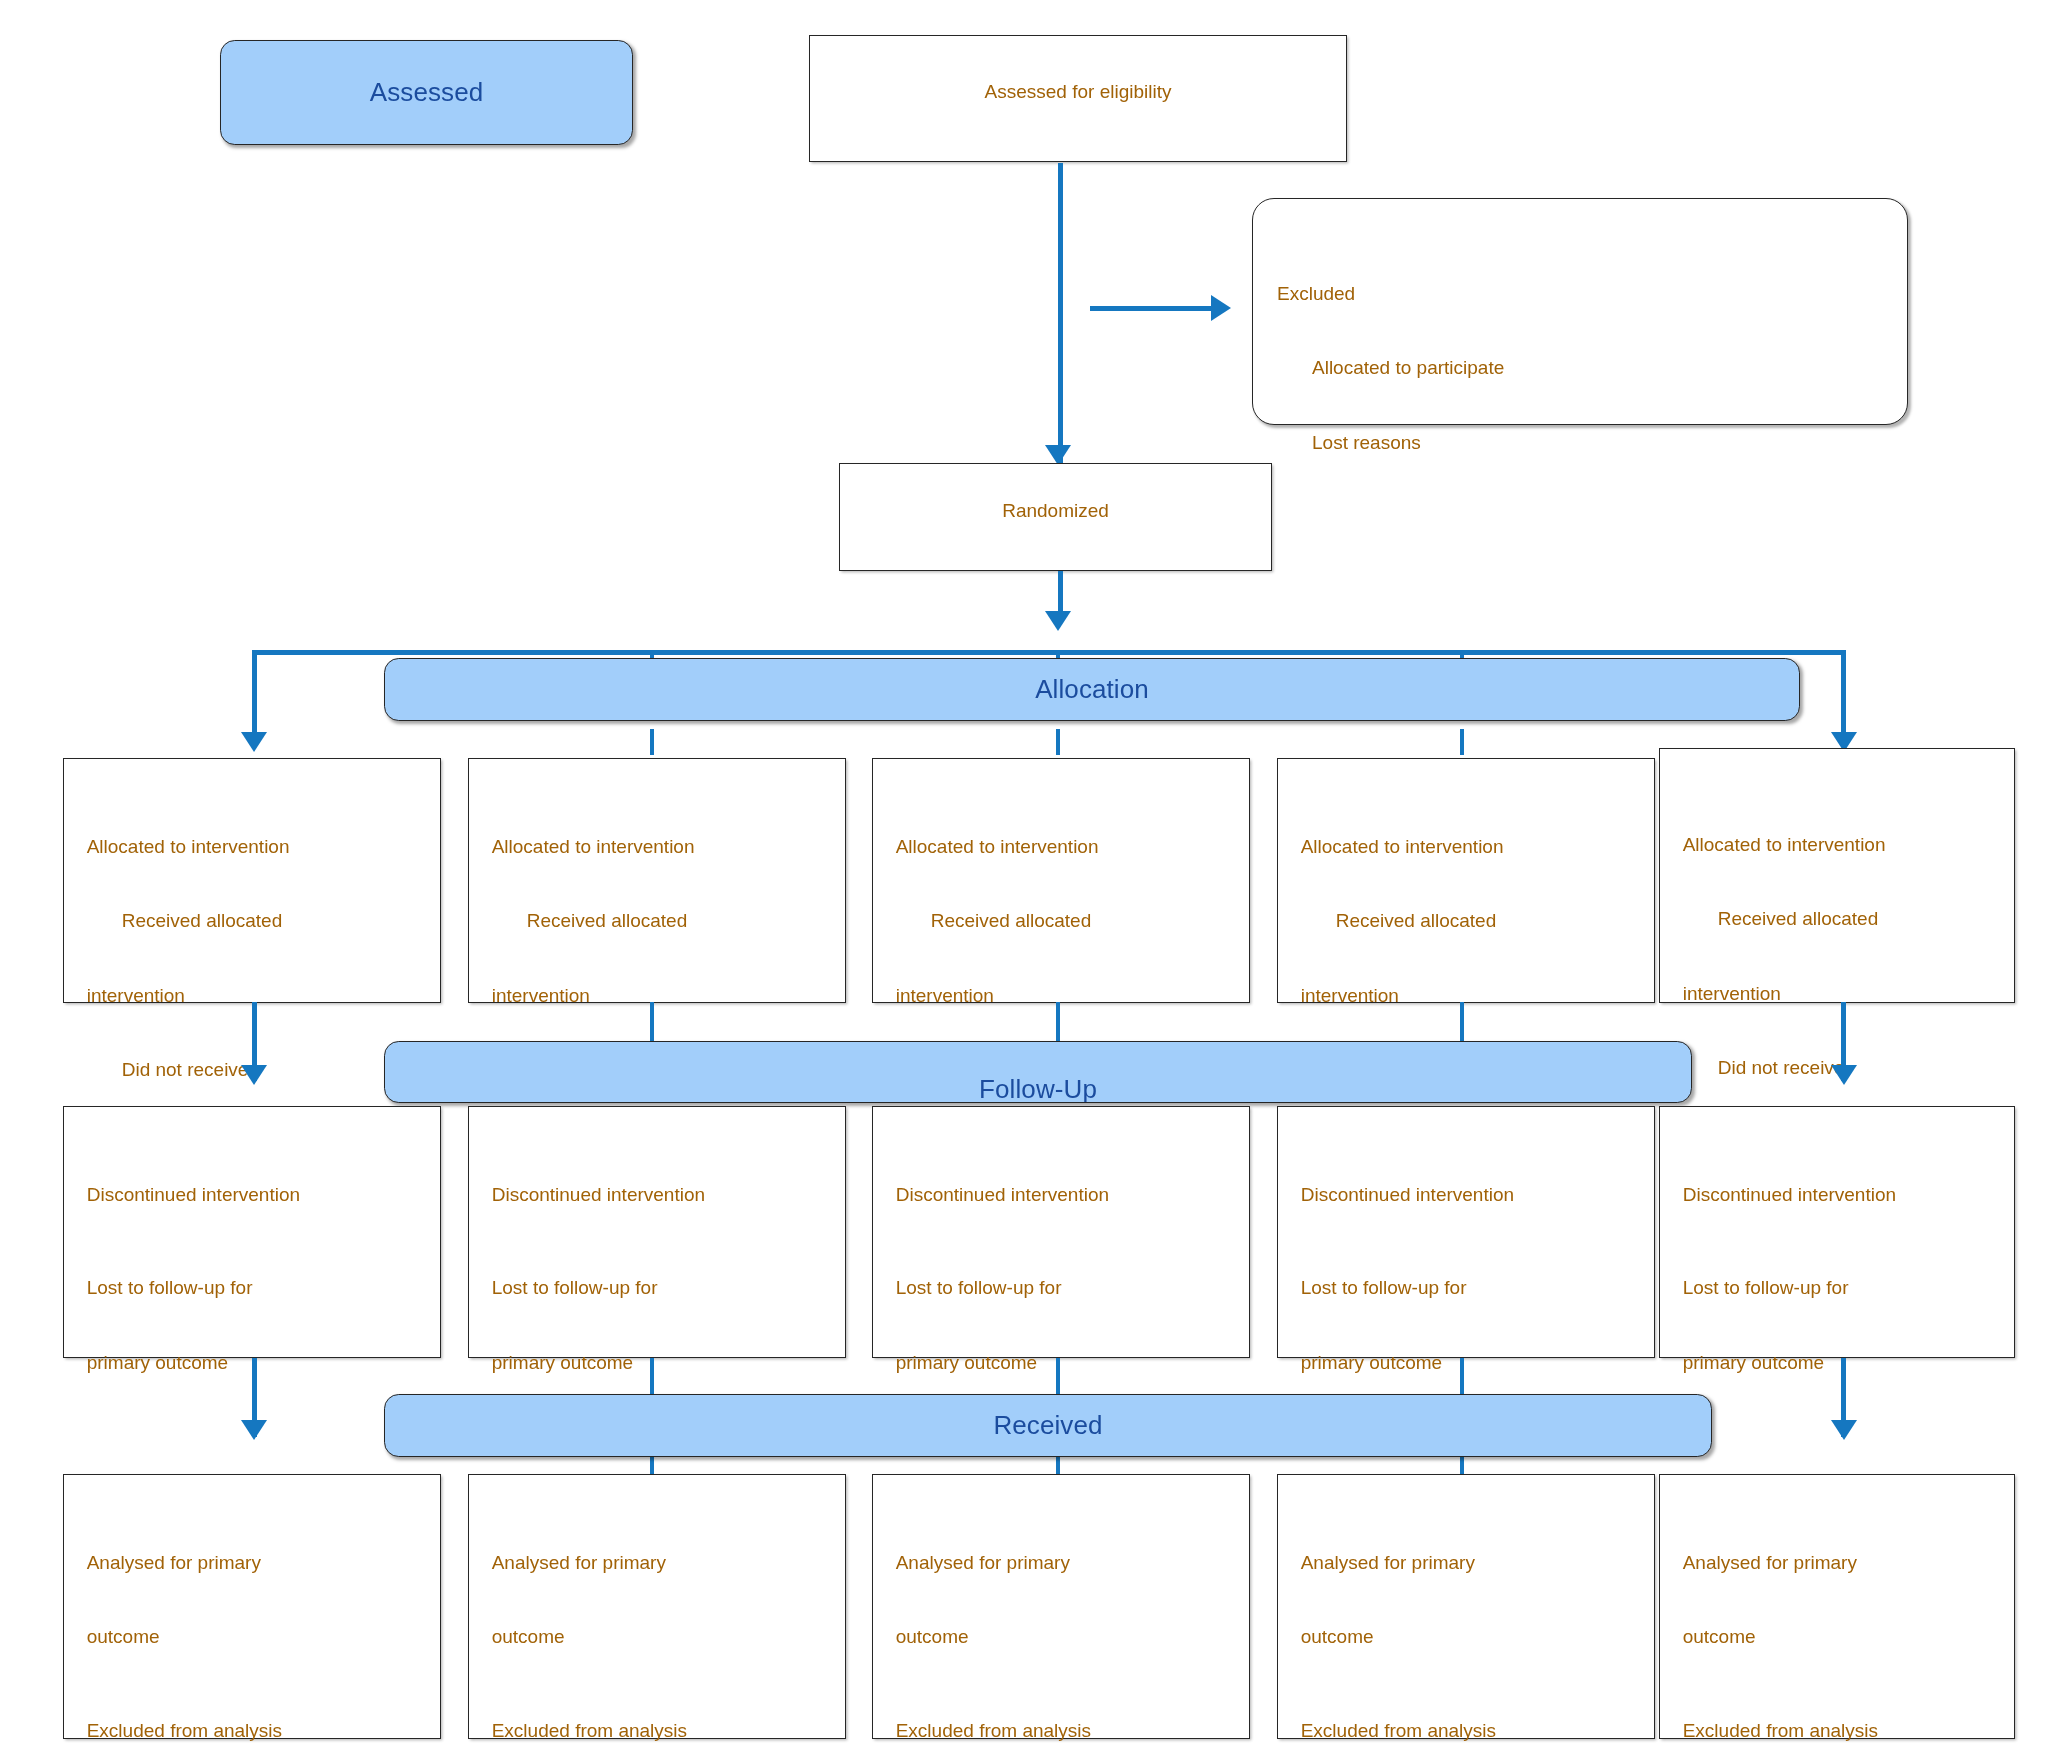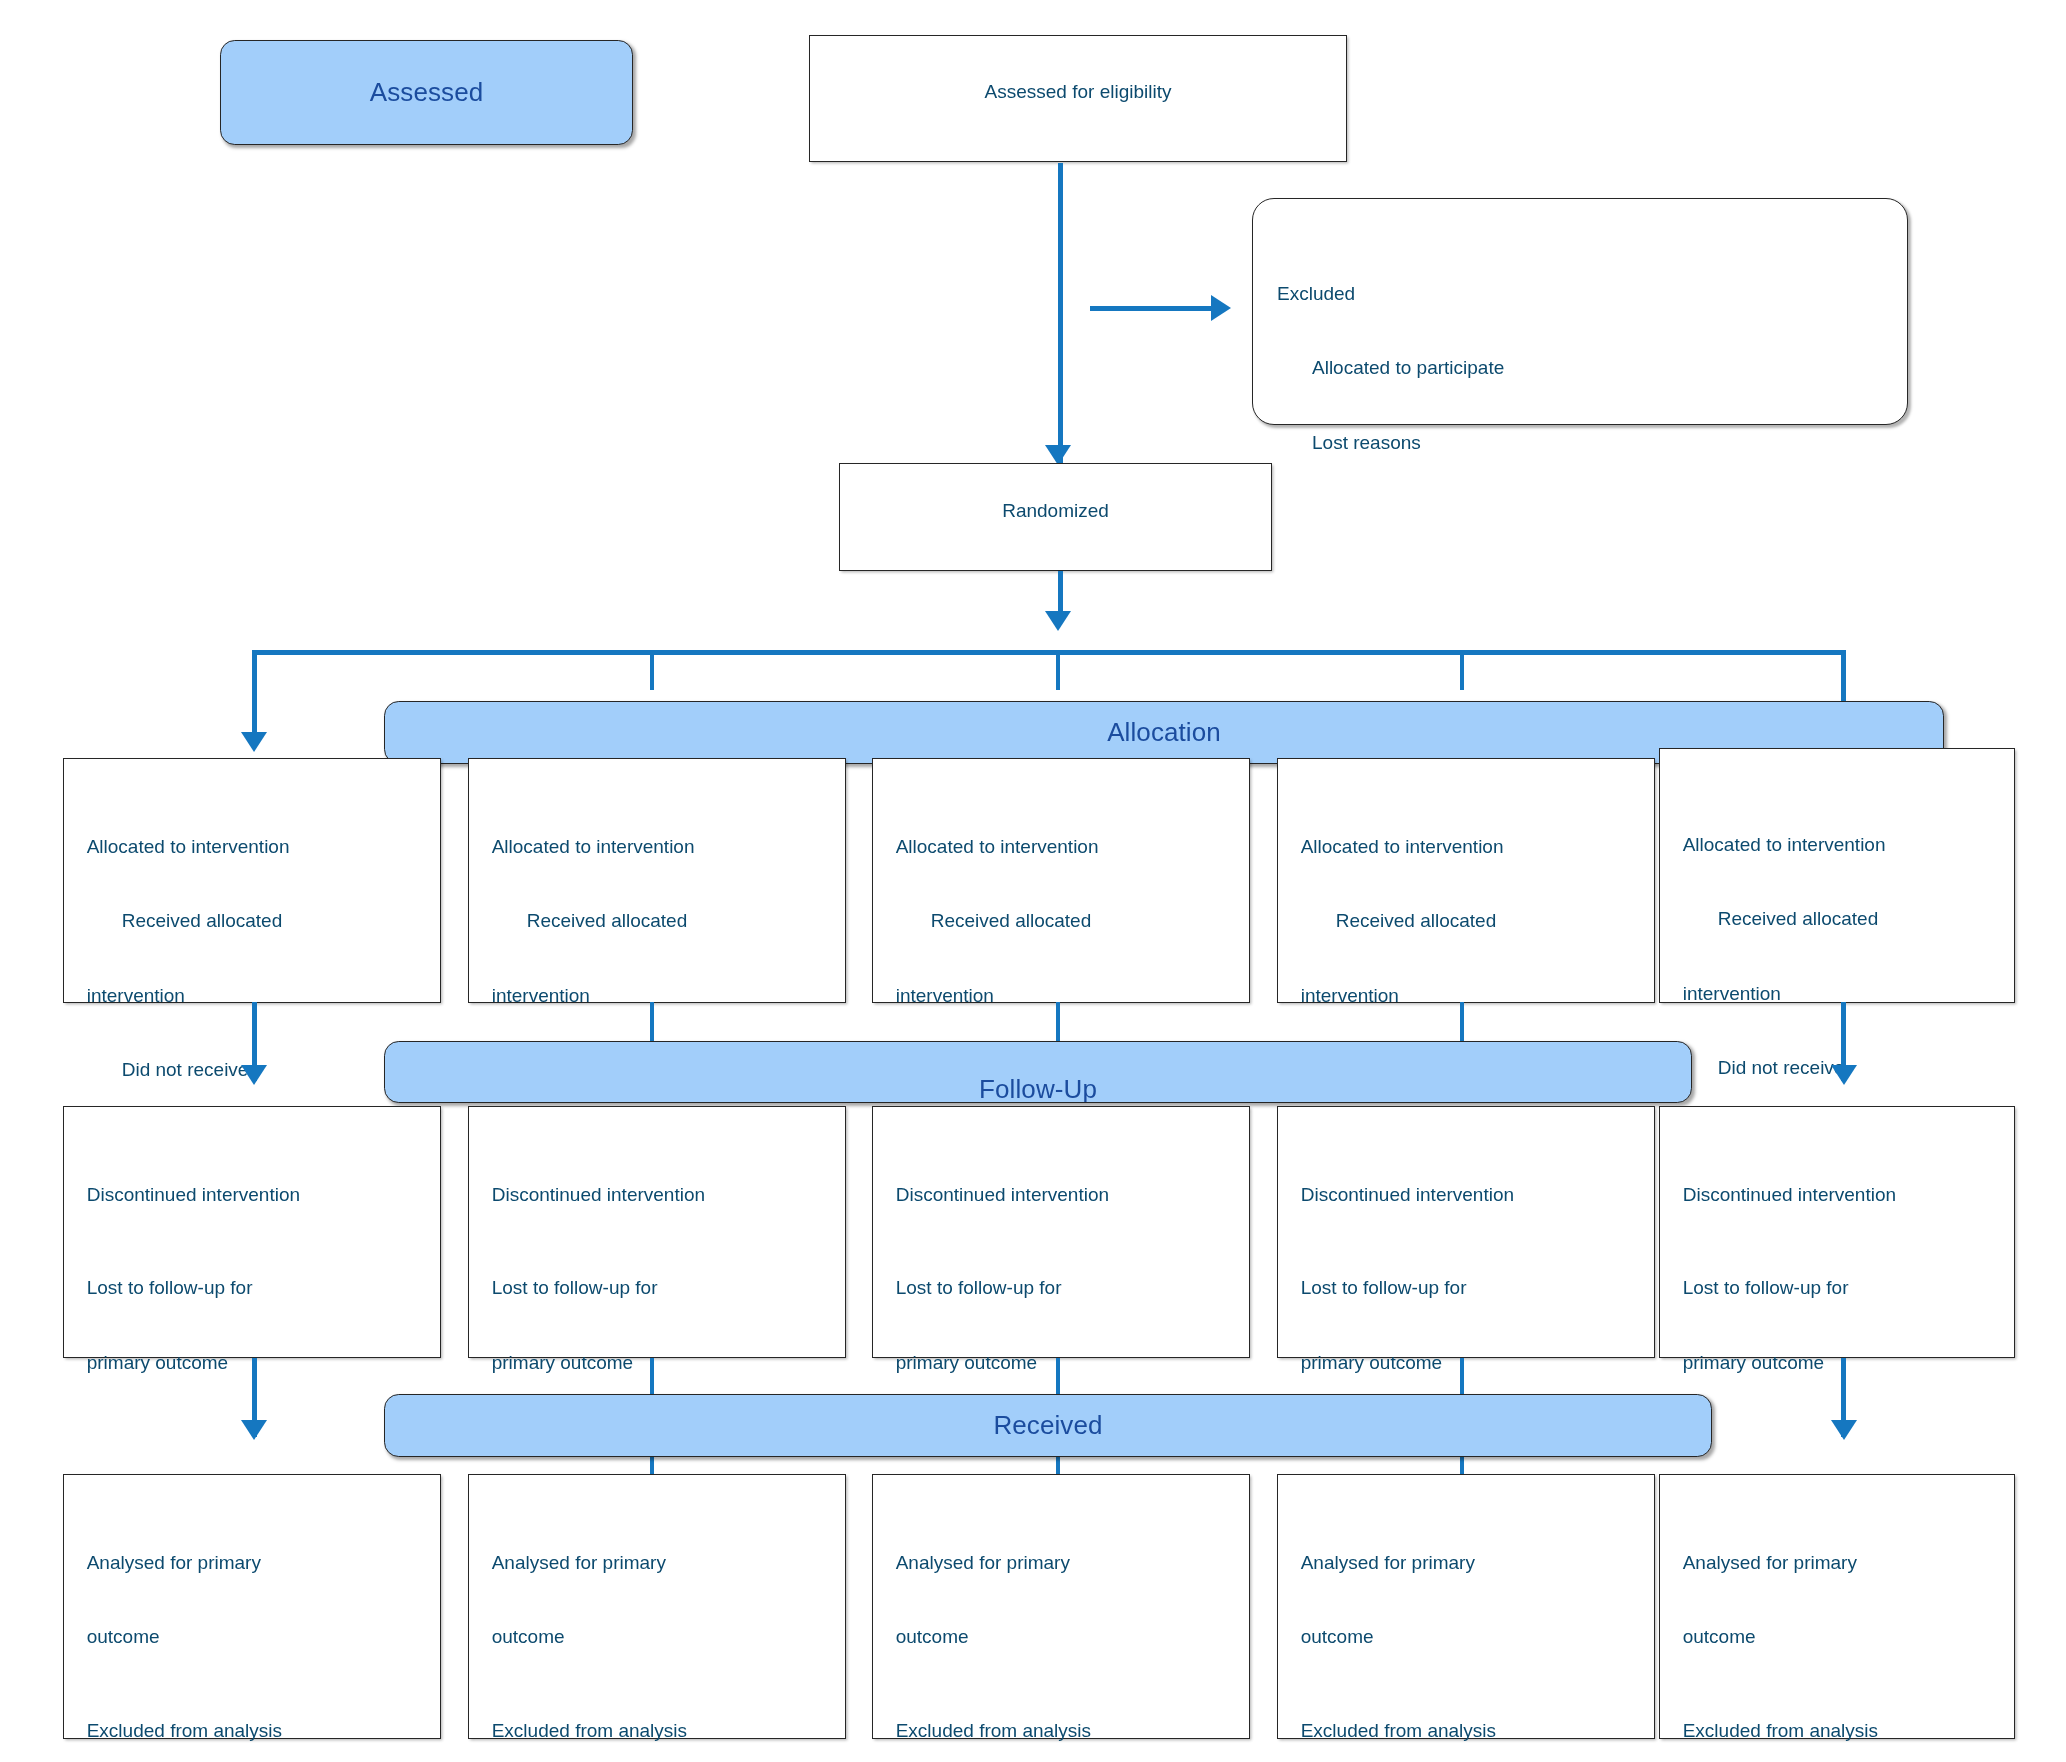--- a/index.html
+++ b/index.html
@@ -56,21 +56,21 @@
     align-items: flex-end;
     overflow: hidden;
   }
   .banner.clip-low .banner-label {
     margin-bottom: -3.4px;
   }
 
   
   .boxtext {
     position: absolute;
-    color: #0c4a6e;
+    color: #a16207;
     font-size: 19px;
     line-height: 1.30;
     white-space: pre-wrap;
   }
   .boxtext.center {
     left: 0; right: 0;
     text-align: center;
   }
   .tline { display: block; }
   .tline.ind { padding-left: 35px; }
@@ -146,21 +146,21 @@
   <div class="arrow-down" style="left:1831px; top:732px;"></div>
 
   <div class="conn tick" style="left:650px; top:650px; height:40px;"></div>
   <div class="conn tick" style="left:1056px; top:650px; height:40px;"></div>
   <div class="conn tick" style="left:1460px; top:650px; height:40px;"></div>
 
   <div class="conn tick" style="left:650px; top:729px; height:26px;"></div>
   <div class="conn tick" style="left:1056px; top:729px; height:26px;"></div>
   <div class="conn tick" style="left:1460px; top:729px; height:26px;"></div>
 
-  <div class="node banner" style="left:384px; top:701px; width:1560px; height:63px;">
+  <div class="node banner" style="left:384px; top:658px; width:1416px; height:63px;">
     <span class="banner-label">Allocation</span>
   </div>
 
   <div class="node boxw" style="left:63px; top:758px; width:378px; height:245px;">
     <div class="boxtext" style="left:22.7px; top:27px; right:9px;">
       <span class="tline">Allocated to intervention</span>
       <span class="tline ind">Received allocated</span>
       <span class="tline">intervention</span>
       <span class="tline ind">Did not receive</span>
       <span class="tline">allocated intervention</span>

